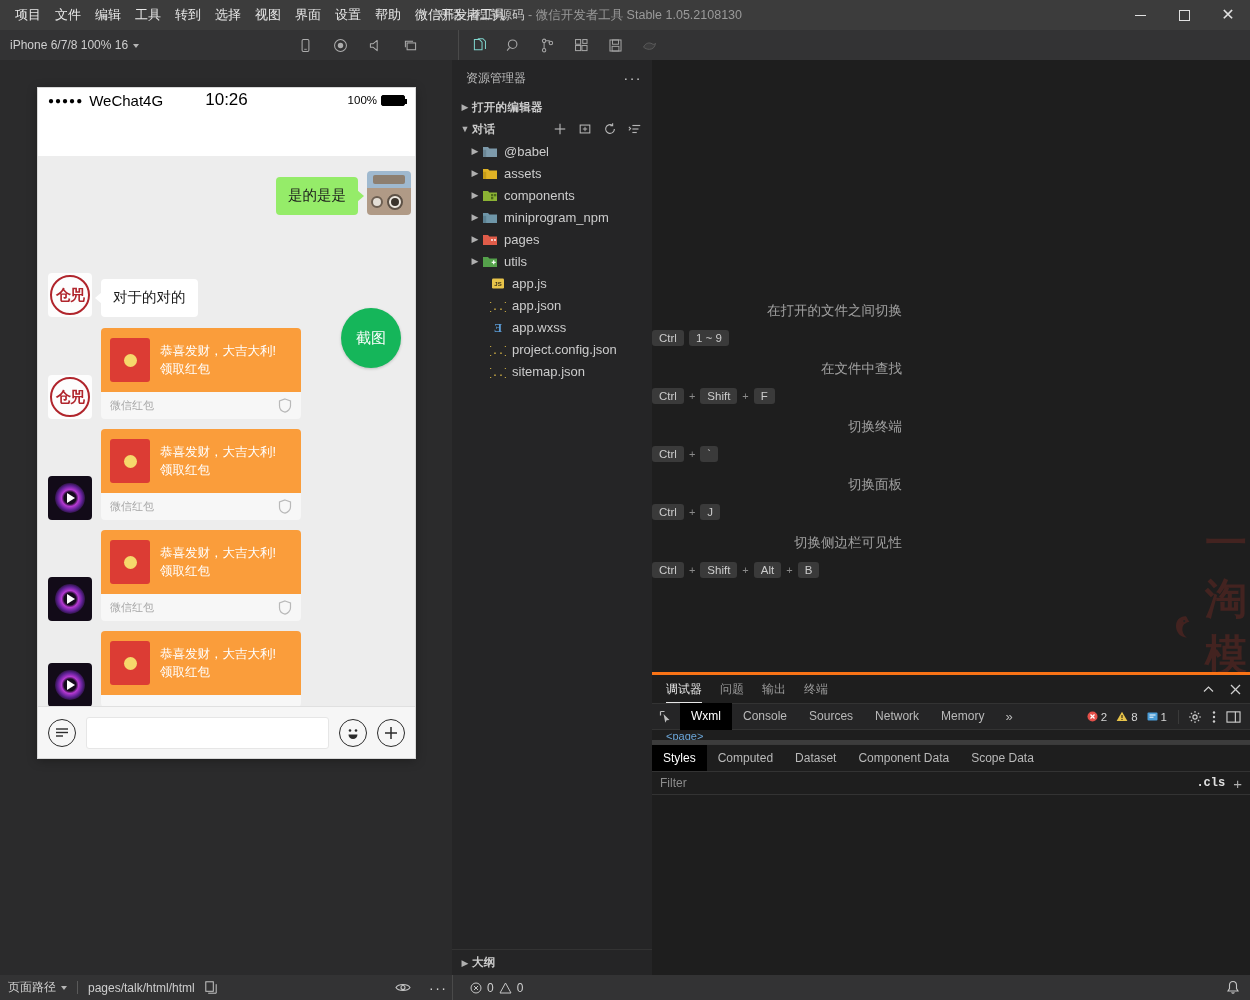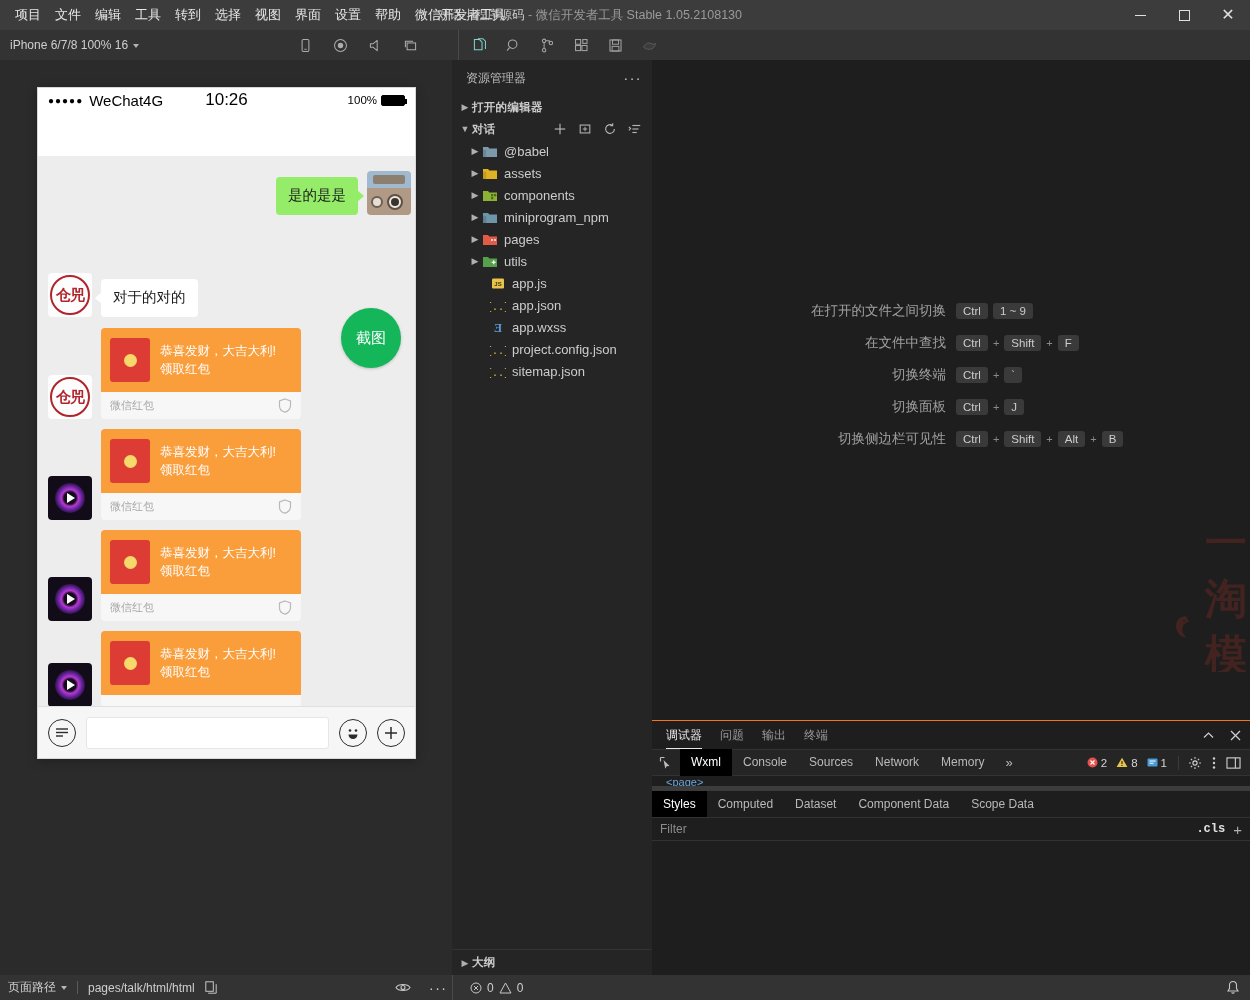--- a/index.html
+++ b/index.html
@@ -236,40 +236,40 @@
   
   .editor {
     position: absolute; top: 60px; left: 652px; right: 0; height: 612px;
     background: #1e1e1e; overflow: hidden;
   }
   .shortcuts {
     position: absolute; left: 0; right: 0; top: 242px;
     display: flex; flex-direction: column; gap: 14px;
   }
   .sc-row { display: flex; justify-content: center;
-            gap: 10px; }
+            gap: 10px; flex-direction: column; }
   .sc-label { color: #a0a0a0; font-size: 13.5px; text-align: right;
               width: 250px; }
   .sc-keys { display: flex; align-items: center; gap: 5px; width: 250px; }
   .kbd { background: #3a3a3a; color: #cccccc; border-radius: 3px;
          padding: 2px 7px; font-size: 11.5px; min-width: 16px;
          text-align: center; }
   .kplus { color: #8a8a8a; font-size: 11px; }
   .watermark {
     position: absolute; left: 522px; top: 455px; display: flex;
     align-items: center; gap: 8px; opacity: .34;
   }
   .wm-logo { width: 54px; height: 56px; }
   .wm-text { font-size: 42px; color: #8b2d24; font-weight: bold;
              letter-spacing: 2px; font-family: "DejaVu Sans", sans-serif; }
 
   
   .debugger {
     position: absolute; left: 652px; right: 0; top: 672px; bottom: 25px;
-    background: #1e1e1e; border-top: 1px solid #f97316; margin-top: 48px;
+    background: #1e1e1e; border-top: 3px solid #f97316;
   }
   .dbg-tabs { height: 28px; display: flex; align-items: center;
               padding-left: 14px; gap: 18px; position: relative; }
   .dbg-tab { font-size: 12px; color: #9a9a9a; height: 28px;
              line-height: 28px; }
   .dbg-tab.active { color: #e7e7e7; border-bottom: 1px solid #e7e7e7; }
   .dbg-actions { position: absolute; right: 8px; top: 0; height: 28px;
                  display: flex; align-items: center; gap: 14px;
                  color: #cccccc; }
   .devtools-bar { height: 27px; background: #252526; display: flex;

